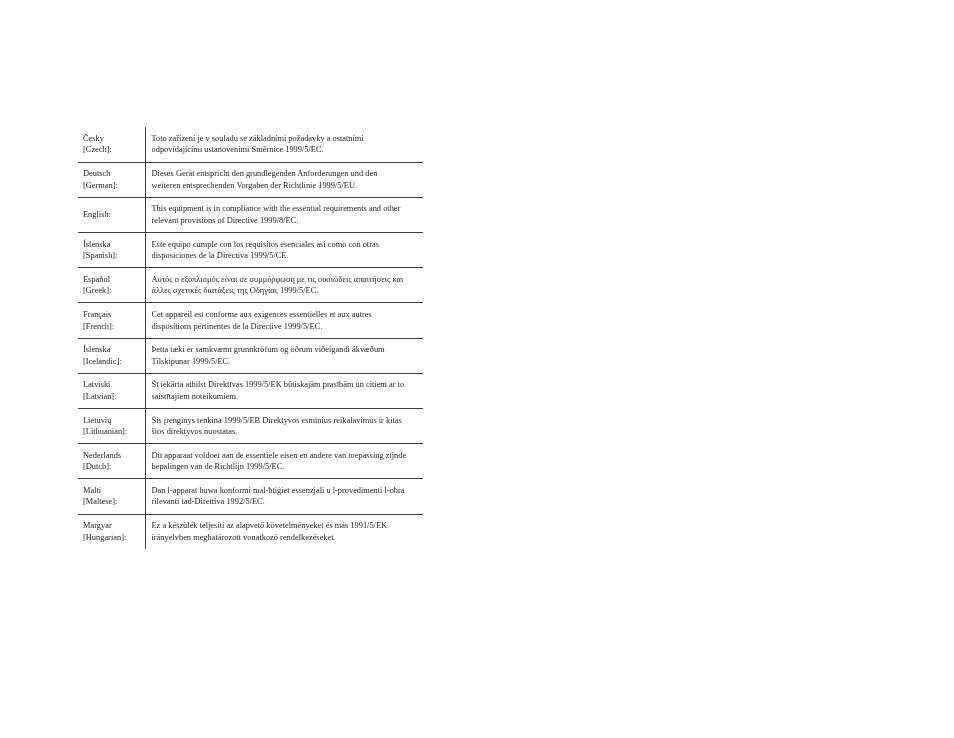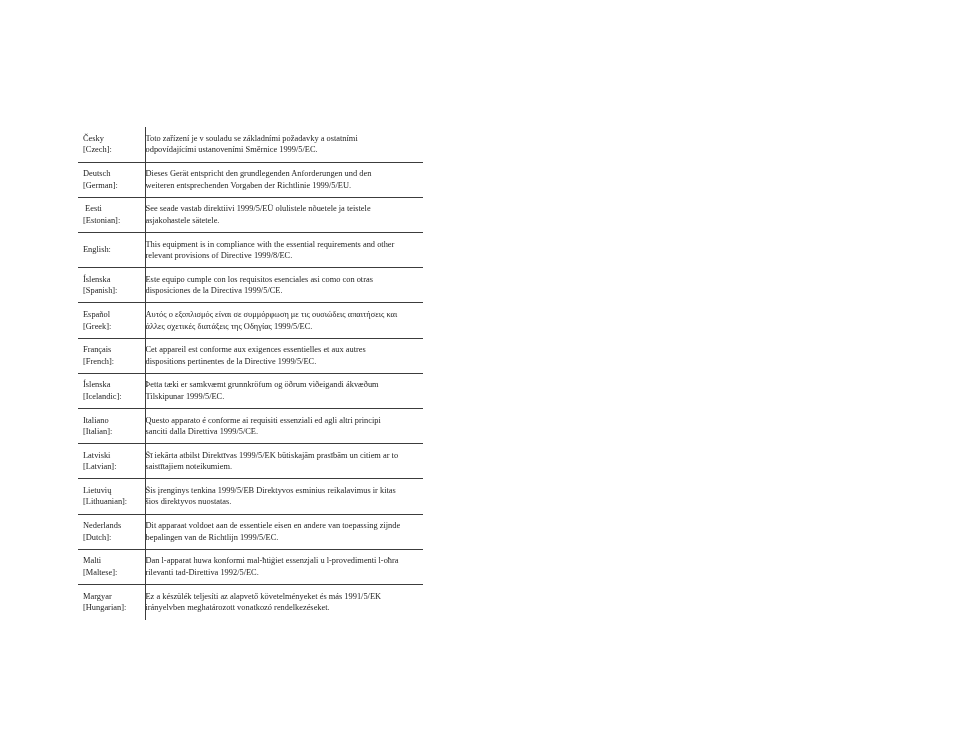--- a/index.html
+++ b/index.html
@@ -36,20 +36,21 @@
     padding: 0;
     vertical-align: middle;
     white-space: pre;
     overflow: visible;
   }
   table.conformity td.lang {
     padding-left: 5px;
     border-right: 1px solid var(--line, #3c3c3c);
   }
   table.conformity td.stmt {
+    padding-left: 6px;
   }
   table.conformity tr:not(:last-child) td {
     border-bottom: 1px solid var(--line, #3c3c3c);
   }
 </style>
 </head>
 <body>
 
 <div class="page">
   <table class="conformity">
@@ -62,26 +63,20 @@
         <td class="lang">Česky
 [Czech]:</td>
         <td class="stmt">Toto zařízení je v souladu se základními požadavky a ostatními
 odpovídajícími ustanoveními Směrnice 1999/5/EC.</td>
       </tr>
       <tr>
         <td class="lang">Deutsch
 [German]:</td>
         <td class="stmt">Dieses Gerät entspricht den grundlegenden Anforderungen und den
 weiteren entsprechenden Vorgaben der Richtlinie 1999/5/EU.</td>
-      </tr>
-      <tr>
-        <td class="lang">&nbsp;Eesti
-[Estonian]:</td>
-        <td class="stmt">See seade vastab direktiivi 1999/5/EÜ olulistele nõuetele ja teistele
-asjakohastele sätetele.</td>
       </tr>
       <tr>
         <td class="lang">English:</td>
         <td class="stmt">This equipment is in compliance with the essential requirements and other
 relevant provisions of Directive 1999/8/EC.</td>
       </tr>
       <tr>
         <td class="lang">Íslenska
 [Spanish]:</td>
         <td class="stmt">Este equipo cumple con los requisitos esenciales asi como con otras
@@ -97,26 +92,20 @@
         <td class="lang">Français
 [French]:</td>
         <td class="stmt">Cet appareil est conforme aux exigences essentielles et aux autres
 dispositions pertinentes de la Directive 1999/5/EC.</td>
       </tr>
       <tr>
         <td class="lang">Íslenska
 [Icelandic]:</td>
         <td class="stmt">Þetta tæki er samkvæmt grunnkröfum og öðrum viðeigandi ákvæðum
 Tilskipunar 1999/5/EC.</td>
-      </tr>
-      <tr>
-        <td class="lang">Italiano
-[Italian]:</td>
-        <td class="stmt">Questo apparato é conforme ai requisiti essenziali ed agli altri principi
-sanciti dalla Direttiva 1999/5/CE.</td>
       </tr>
       <tr>
         <td class="lang">Latviski
 [Latvian]:</td>
         <td class="stmt">Šī iekārta atbilst Direktīvas 1999/5/EK būtiskajām prasībām un citiem ar to
 saistītajiem noteikumiem.</td>
       </tr>
       <tr>
         <td class="lang">Lietuvių
 [Lithuanian]:</td>

